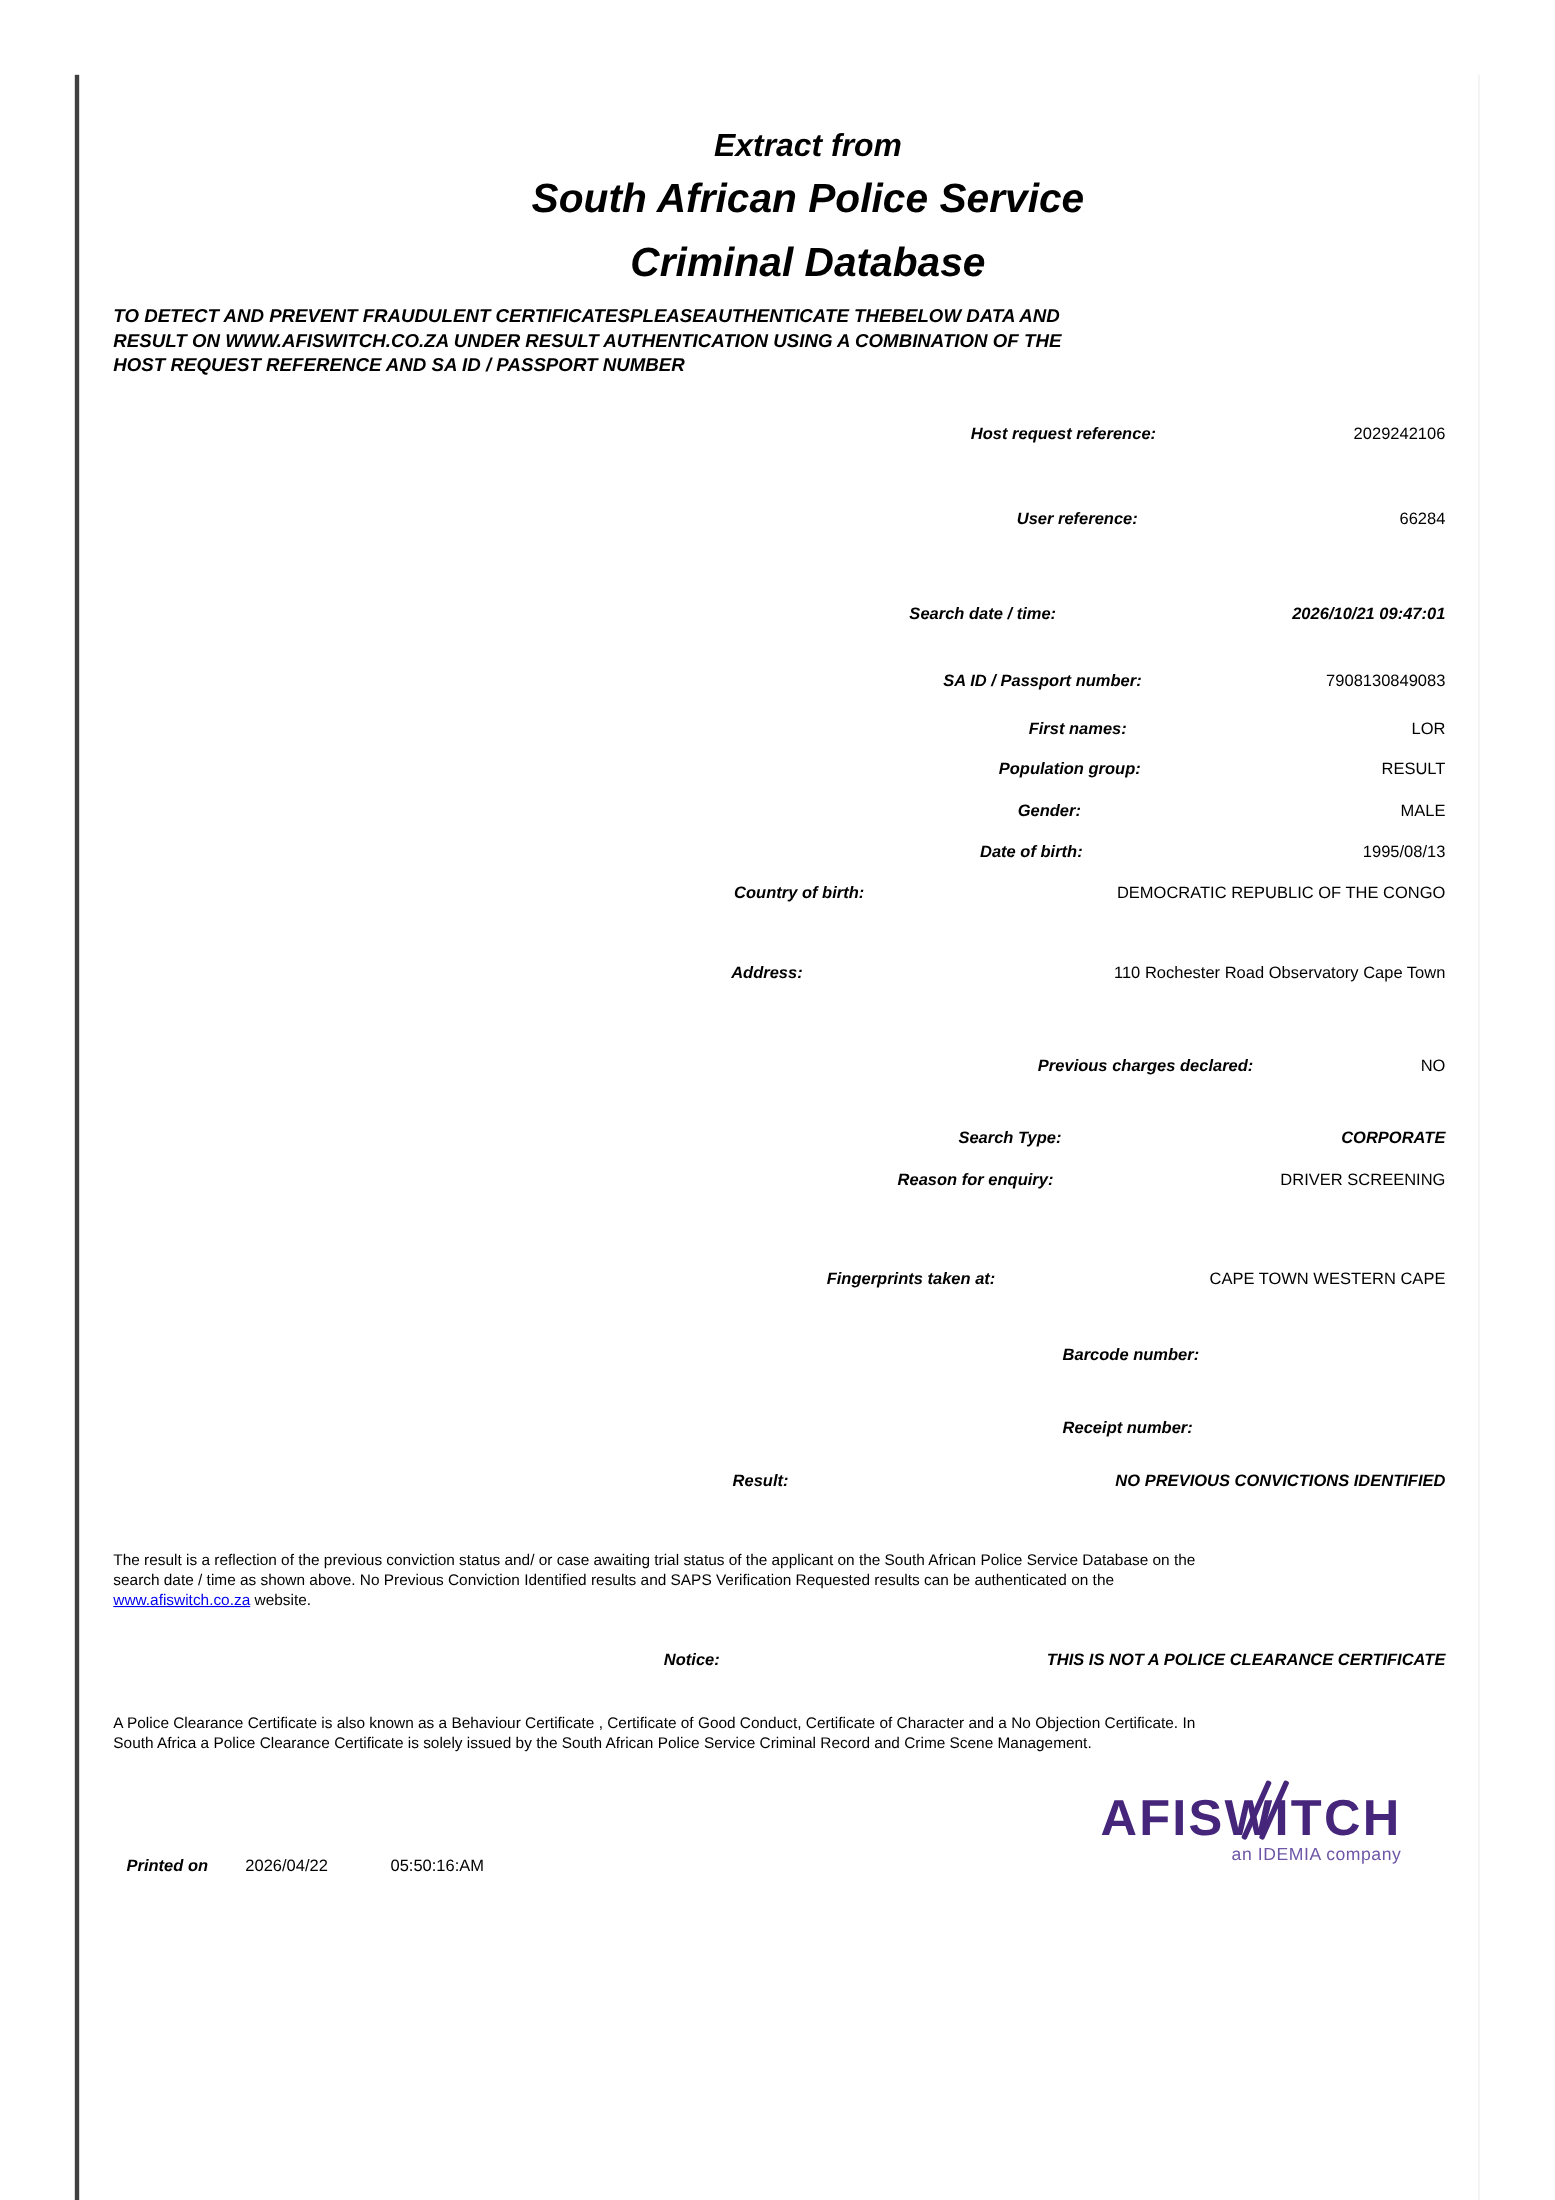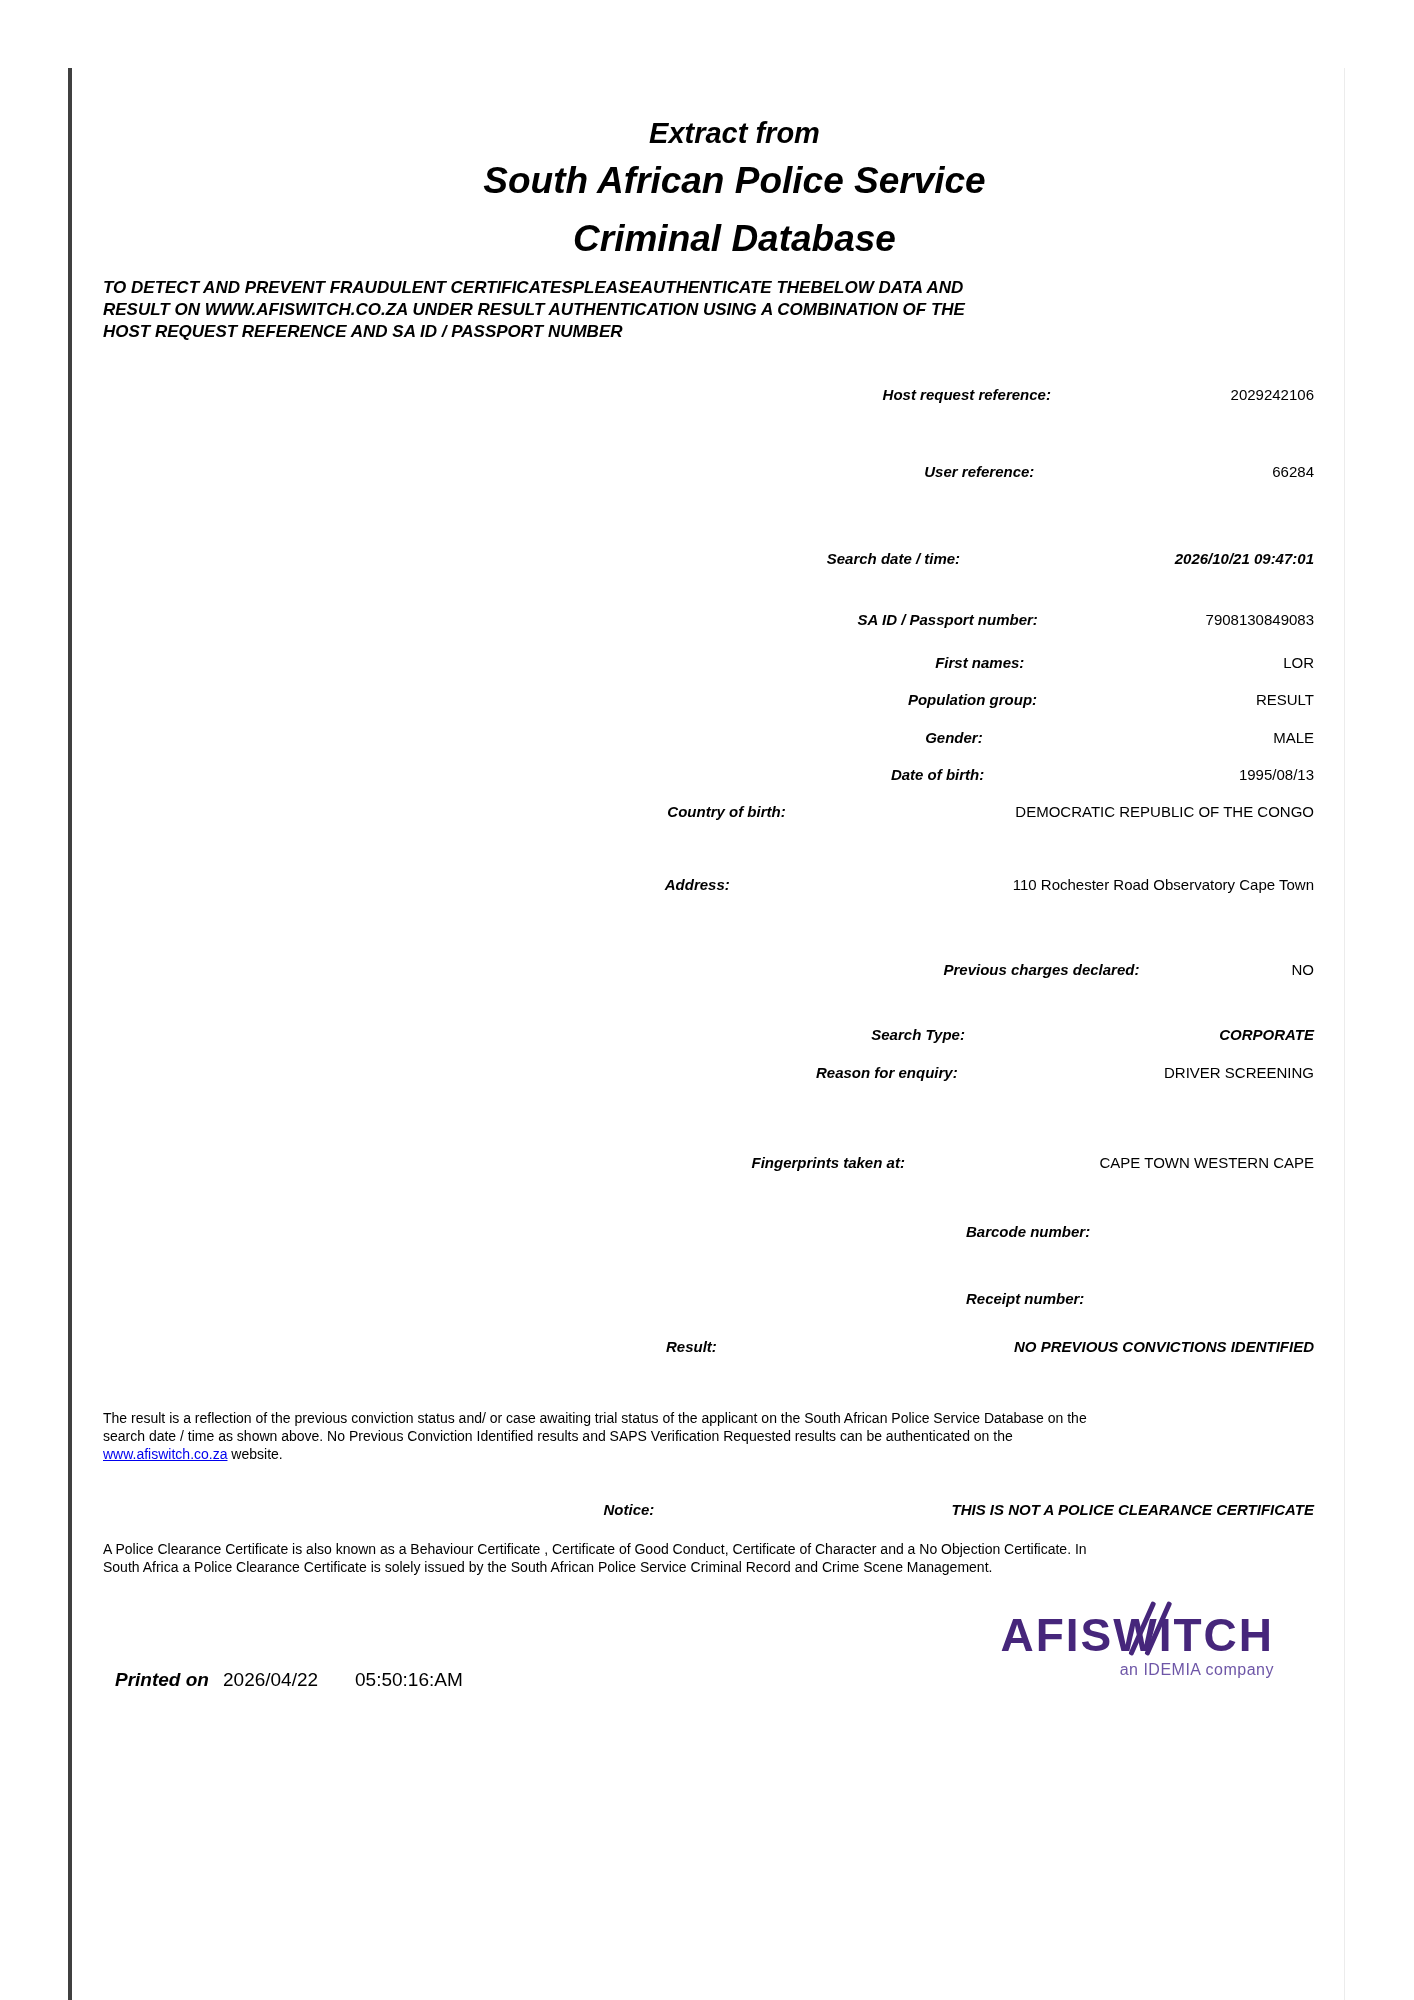--- a/index.html
+++ b/index.html
@@ -25,21 +25,21 @@
   .note{font-size:14px;line-height:18px;}
   .note a{color:#0000ee;text-decoration:underline;}
   .footer{position:relative;height:120px;margin-top:36px;}
   .logo-block{position:absolute;right:40px;top:0;text-align:right;}
   .logo-text{font-size:46px;font-weight:bold;line-height:46px;letter-spacing:2px;white-space:nowrap;}
   .w-wrap{position:relative;display:inline-block;}
   .slash{position:absolute;width:5px;height:58px;bottom:3px;transform:rotate(24deg);transform-origin:50% 100%;border-radius:2px;}
   .s1{left:15px;}
   .s2{left:31px;}
   .tagline{font-size:16px;line-height:18px;margin-top:3px;letter-spacing:0.5px;}
-  .printed{position:absolute;left:12px;top:58px;display:flex;font-size:19px;line-height:20px;}
+  .printed{position:absolute;left:12px;top:58px;display:flex;font-size:15px;line-height:20px;}
   .printed .plab{font-weight:bold;font-style:italic;width:108px;}
   .printed .pdate{width:132px;}
 </style>
 </head>
 <body>
 
 <div class="page">
 
   <div class="title-block">
     <div class="title-1">Extract from</div>
@@ -126,21 +126,21 @@
     <div>The result is a reflection of the previous conviction status and/ or case awaiting trial status of the applicant on the South African Police Service Database on the</div>
     <div>search date / time as shown above. No Previous Conviction Identified results and SAPS Verification Requested results can be authenticated on the</div>
     <div><a href="#" style="color: rgb(0, 0, 238);">www.afiswitch.co.za</a><span> website.</span></div>
   </div>
 
   <div class="frow emph" style="margin-top:37px">
     <div class="lab">Notice:</div>
     <div class="val">THIS IS NOT A POLICE CLEARANCE CERTIFICATE</div>
   </div>
 
-  <div class="note" style="margin-top:20px">
+  <div class="note" style="margin-top:37px">
     <div>A Police Clearance Certificate is also known as a Behaviour Certificate , Certificate of Good Conduct, Certificate of Character and a No Objection Certificate. In</div>
     <div>South Africa a Police Clearance Certificate is solely issued by the South African Police Service Criminal Record and Crime Scene Management.</div>
   </div>
 
   <div class="footer">
     <div class="logo-block">
       <div class="logo-text" style="color: rgb(70, 38, 123);">
         <span>AFIS</span><span class="w-wrap"><span>W</span><i class="slash s1" style="background: rgb(70, 38, 123);"></i><i class="slash s2" style="background: rgb(70, 38, 123);"></i></span><span>ITCH</span>
       </div>
       <div class="tagline" style="color: rgb(110, 86, 167);">an IDEMIA company</div>

